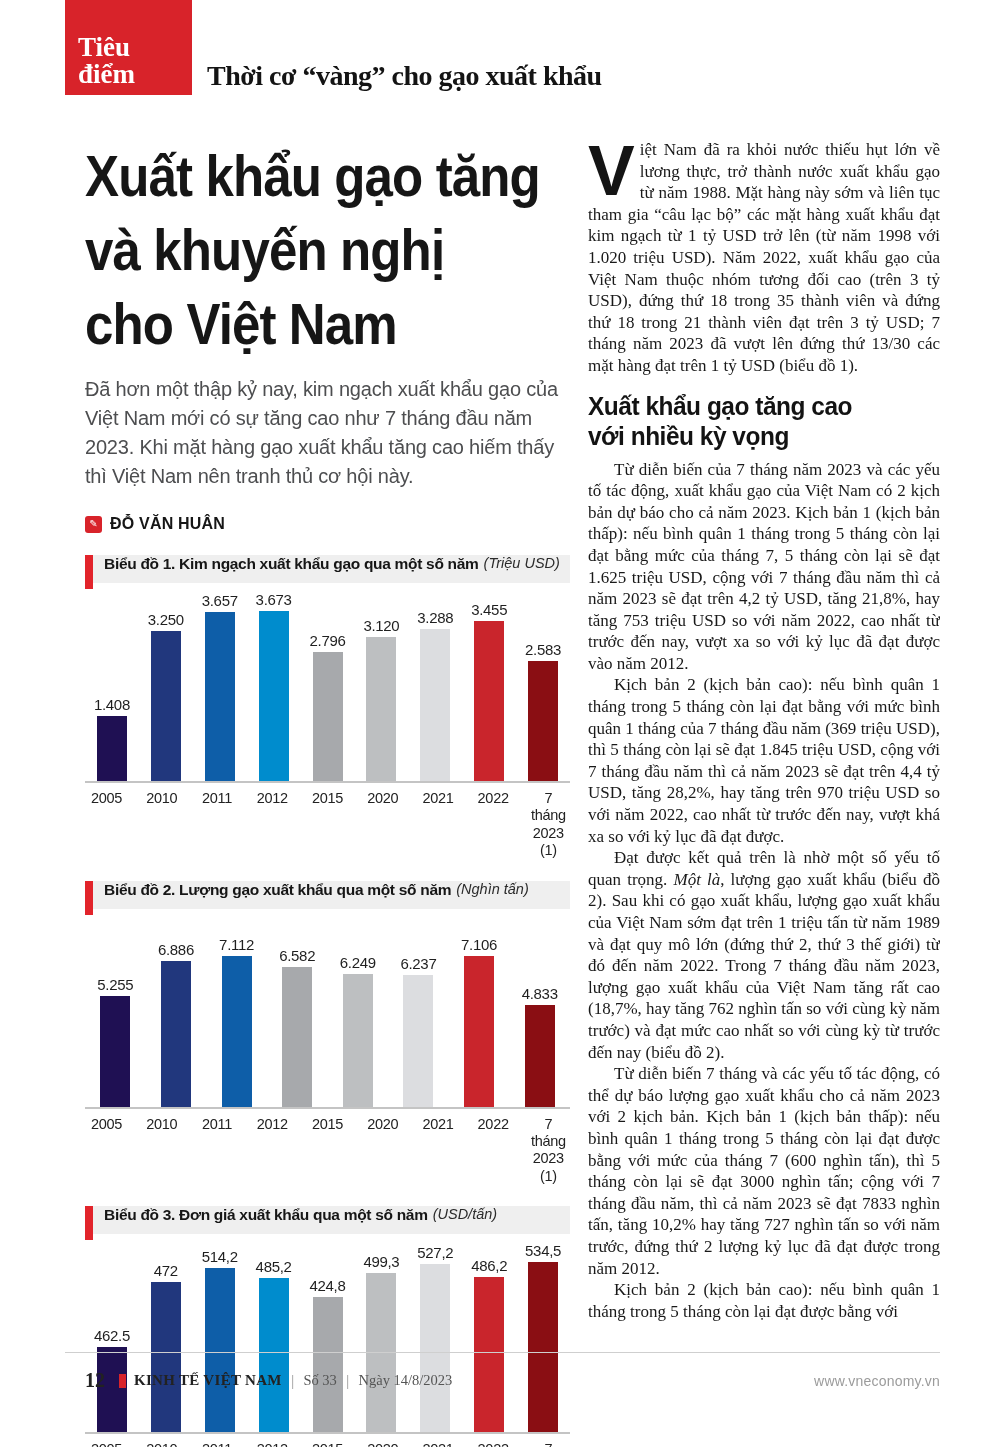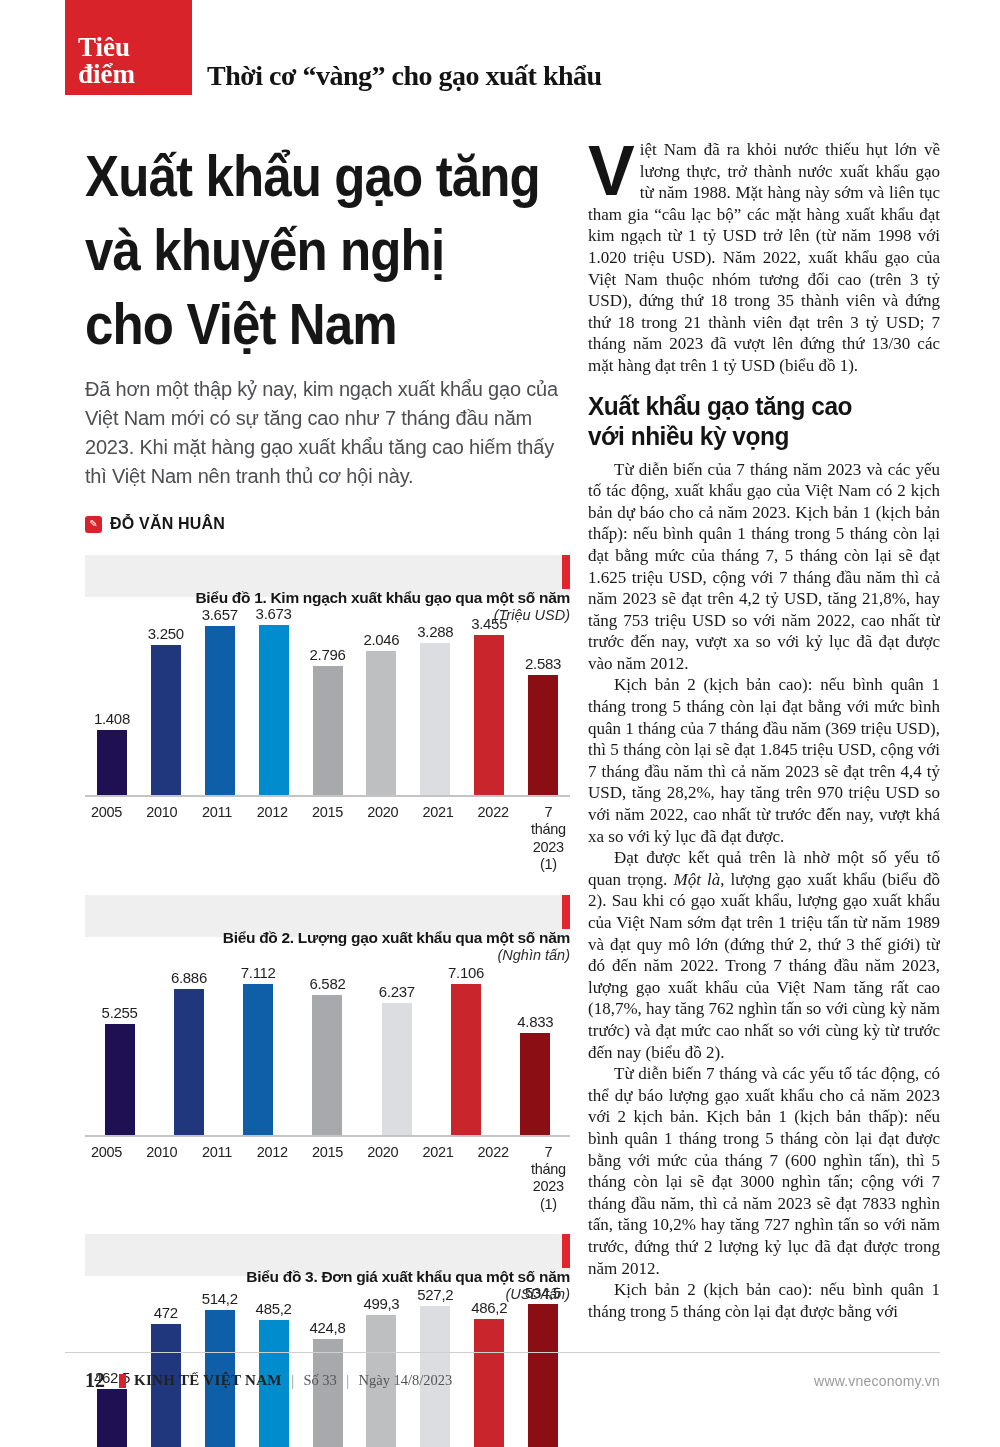--- a/index.html
+++ b/index.html
@@ -44,21 +44,21 @@
     width:17px;height:17px;background:#d8232a;border-radius:3px;flex:none;
     display:flex;align-items:center;justify-content:center;color:#fff;font-size:10px;line-height:1;
   }
   .byline .author{margin-left:8px;font-weight:700;font-size:16px;color:#161616;letter-spacing:0.2px;}
 
   
   #charts{margin-top:22px;}
   .chart-section{margin-top:21px;}
   .chart-section:first-child{margin-top:0;}
   .chart-header{
-    position:relative;height:42px;background:#efefef;display:flex;align-items:flex-end;flex-direction:column;
+    position:relative;height:28px;background:#efefef;display:flex;align-items:flex-start;
   }
   .chart-accent{width:8px;height:34px;background:#e2242b;flex:none;margin-left:0;}
   .chart-title{font-weight:700;font-size:15.5px;color:#161616;margin-left:11px;letter-spacing:-0.3px;white-space:nowrap;}
   .chart-unit{font-style:italic;font-size:14.5px;color:#2b2b2b;margin-left:5px;white-space:nowrap;}
   .plot-cols{display:flex;align-items:flex-end;height:196px;margin-top:2px;}
   .plot-col{flex:1;display:flex;flex-direction:column;align-items:center;justify-content:flex-end;}
   .bar-value{font-size:15px;color:#1f1f1f;margin-bottom:3px;letter-spacing:-0.3px;}
   .bar{width:30px;}
   .axis-line{height:2px;background:#c4c4c4;}
   .x-labels{display:flex;gap:12px;}
@@ -145,21 +145,21 @@
     <div class="bar-value">3.673</div>
     <div class="bar" style="height: 170px; background: rgb(0, 140, 205);"></div>
   </div>
 
   <div class="plot-col">
     <div class="bar-value">2.796</div>
     <div class="bar" style="height: 129px; background: rgb(167, 169, 172);"></div>
   </div>
 
   <div class="plot-col">
-    <div class="bar-value">2.046</div>
+    <div class="bar-value">3.120</div>
     <div class="bar" style="height: 144px; background: rgb(189, 191, 193);"></div>
   </div>
 
   <div class="plot-col">
     <div class="bar-value">3.288</div>
     <div class="bar" style="height: 152px; background: rgb(220, 221, 224);"></div>
   </div>
 
   <div class="plot-col">
     <div class="bar-value">3.455</div>
@@ -207,20 +207,24 @@
     <div class="bar-value">7.112</div>
     <div class="bar" style="height: 151px; background: rgb(14, 94, 168);"></div>
   </div>
 
 
   <div class="plot-col">
     <div class="bar-value">6.582</div>
     <div class="bar" style="height: 140px; background: rgb(167, 169, 172);"></div>
   </div>
 
+  <div class="plot-col">
+    <div class="bar-value">6.249</div>
+    <div class="bar" style="height: 133px; background: rgb(189, 191, 193);"></div>
+  </div>
 
   <div class="plot-col">
     <div class="bar-value">6.237</div>
     <div class="bar" style="height: 132px; background: rgb(220, 221, 224);"></div>
   </div>
 
   <div class="plot-col">
     <div class="bar-value">7.106</div>
     <div class="bar" style="height: 151px; background: rgb(201, 37, 44);"></div>
   </div>

